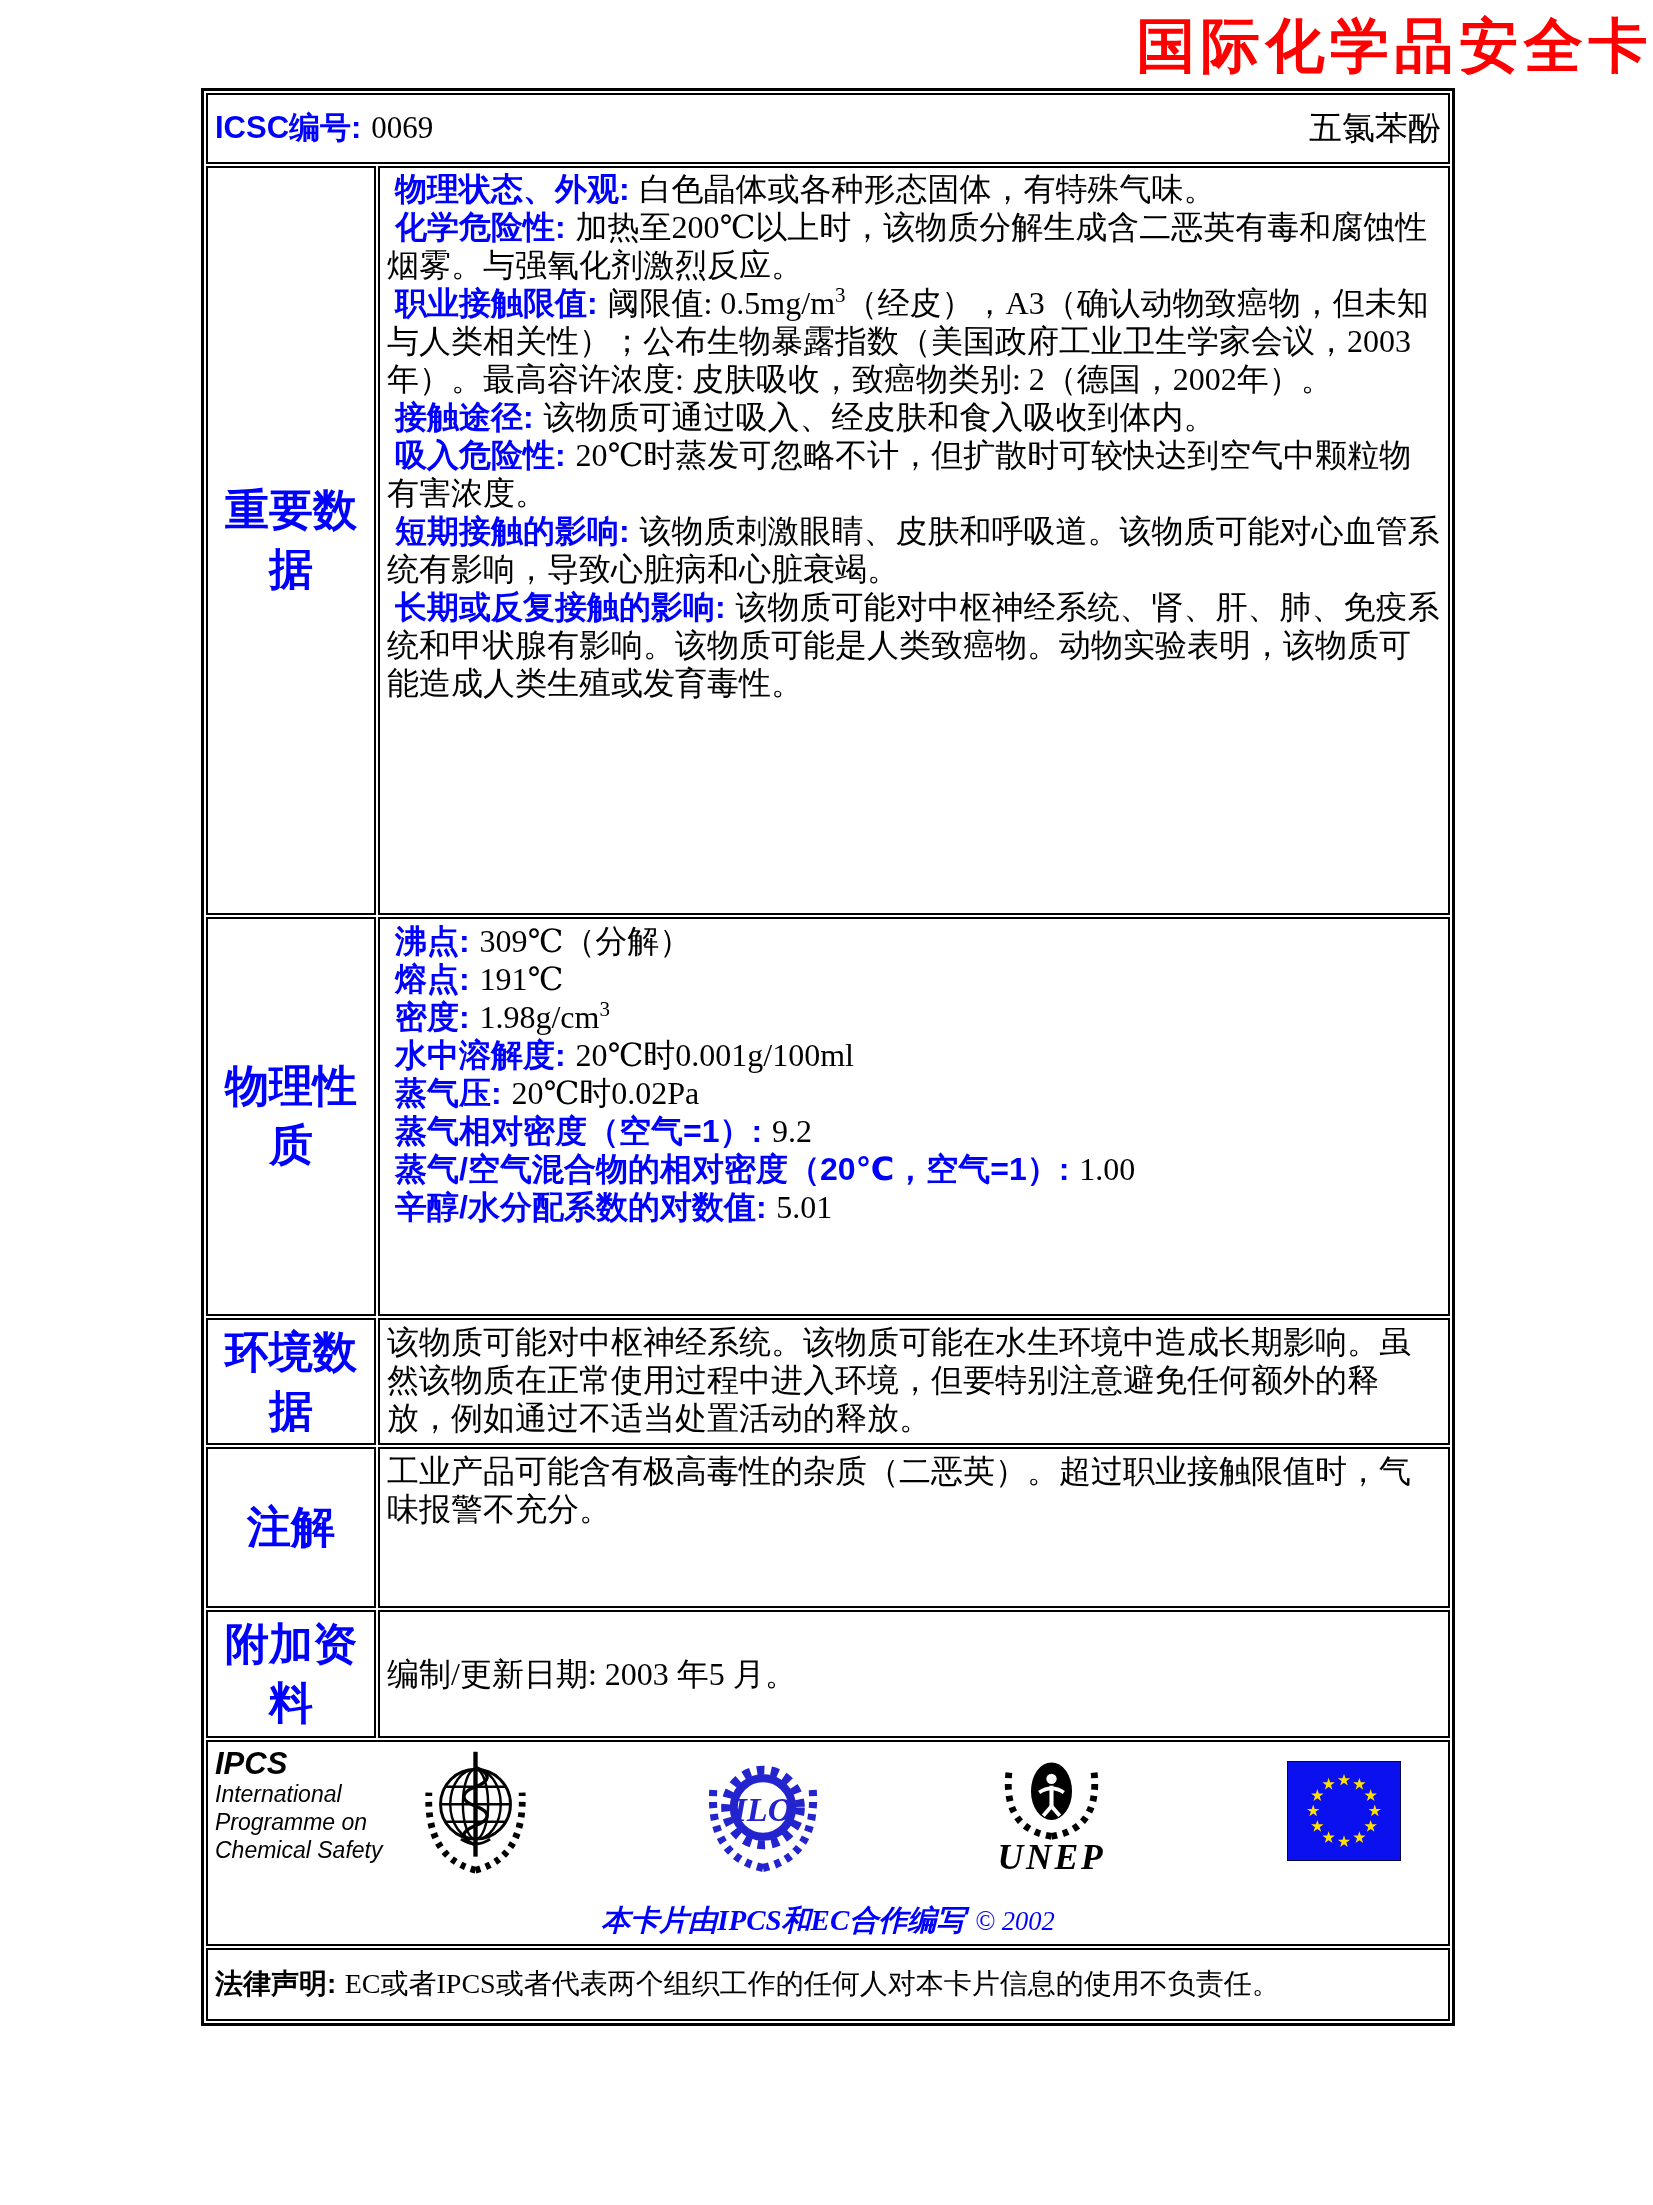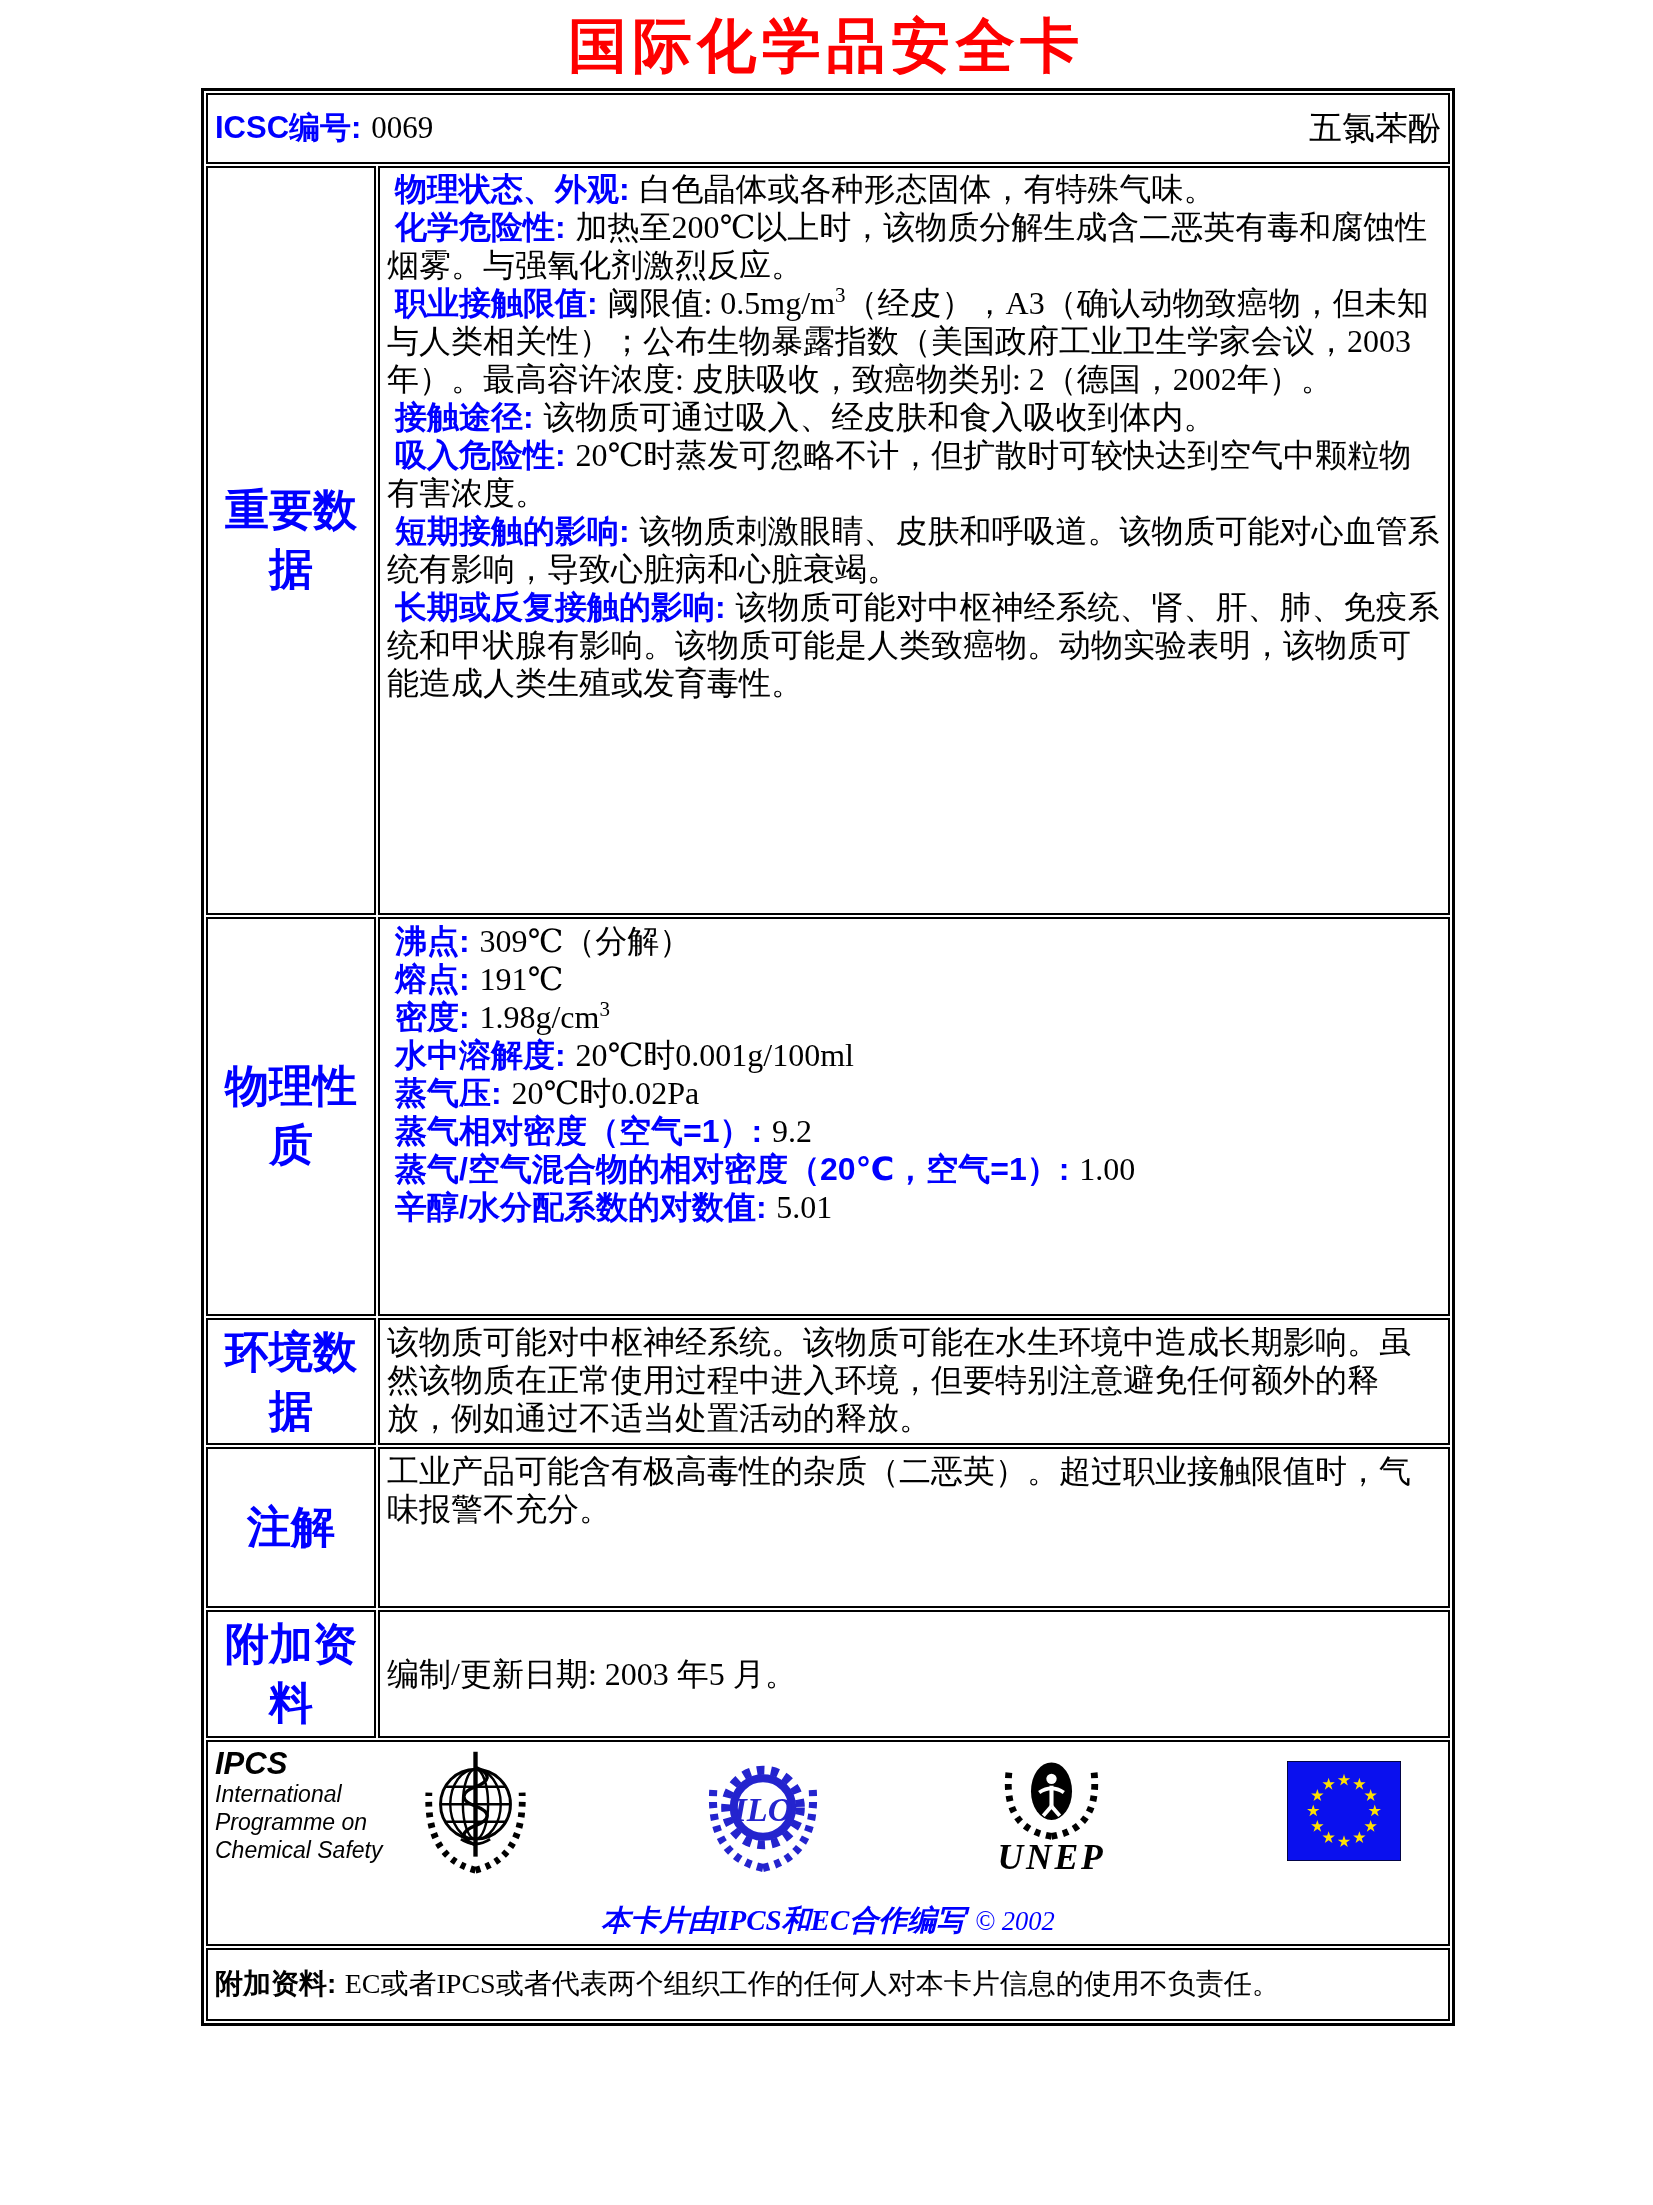--- a/index.html
+++ b/index.html
@@ -1,21 +1,21 @@
 <!DOCTYPE html>
 <html style="font-size:11px"><head>
 <meta charset="utf-8">
 <style>
   html,body{margin:0;padding:0;}
   body{
     width:1653px;height:2205px;background:#ffffff;position:relative;
     font-family:"Liberation Serif","DejaVu Serif",serif;color:#000;
   }
   .page-title{
-    position:absolute;top:7px;left:0;width:1653px;text-align:center;
+    position:absolute;top:7px;left:0;width:1653px;text-align:right;
     color:#fe0000;font-weight:bold;font-size:59px;letter-spacing:5.6px;
     font-family:"Liberation Serif","DejaVu Serif",serif;
   }
   table.card{
     position:absolute;left:201px;top:88px;width:1254px;
     border:3.5px solid #000;border-collapse:separate;border-spacing:2.8px;
     table-layout:fixed;background:#fff;
   }
   td{border:2.1px solid #000;padding:2.8px 7px;vertical-align:top;background:#fff;}
   td.label-cell{
@@ -198,18 +198,18 @@
       </svg>
 
       <div class="credit-line">
         <span class="credit-main">本卡片由IPCS和EC合作编写</span><span class="credit-copy">© 2002</span>
       </div>
     </td>
   </tr>
 
   <tr>
     <td colspan="2" class="legal-cell">
-      <span class="legal-label">附加资料:</span><span>EC或者IPCS或者代表两个组织工作的任何人对本卡片信息的使用不负责任。</span>
+      <span class="legal-label">法律声明:</span><span>EC或者IPCS或者代表两个组织工作的任何人对本卡片信息的使用不负责任。</span>
     </td>
   </tr>
 </tbody>
   </table>
 
 
 </body></html>

